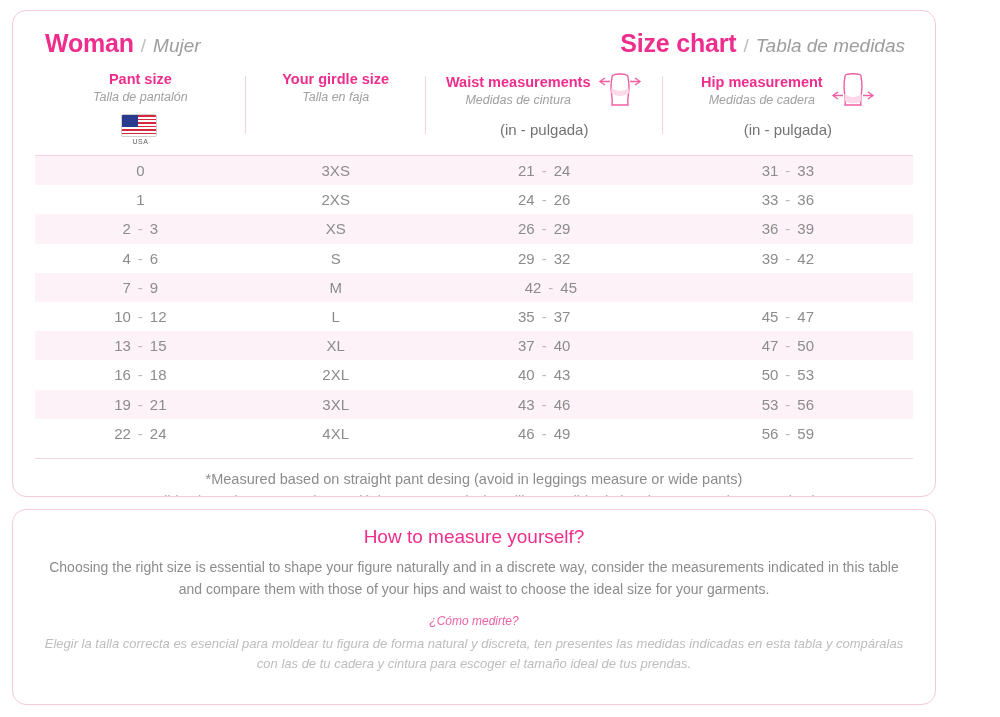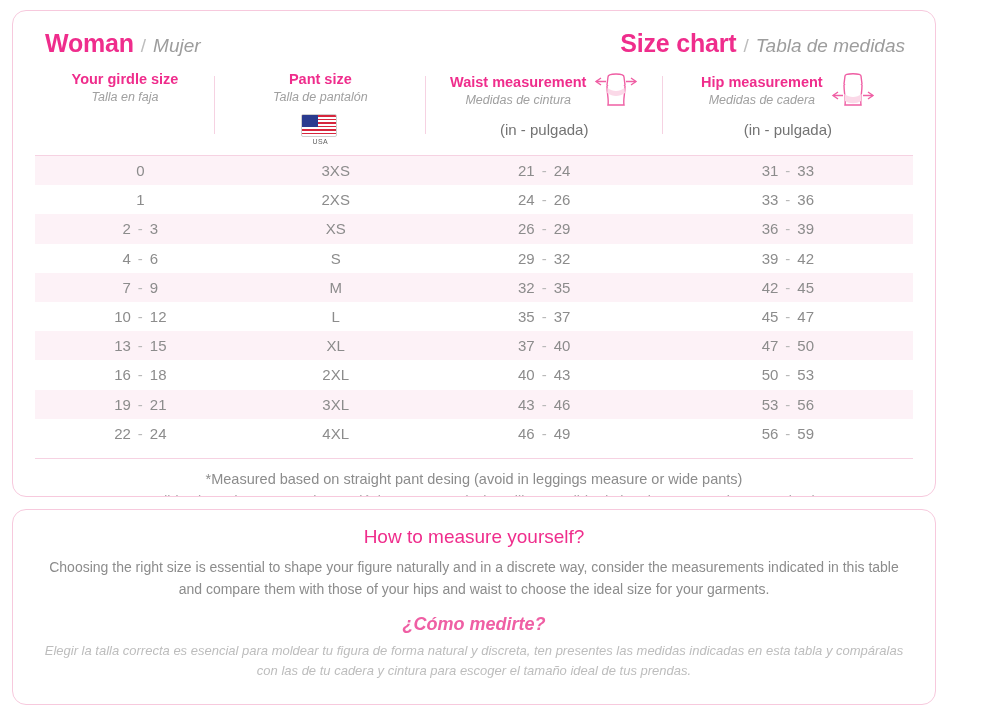--- a/index.html
+++ b/index.html
@@ -190,22 +190,22 @@
   }
   .m-body {
     color: #8c8c8c;
     font-size: 14px;
     line-height: 22px;
     max-width: 900px;
     margin: 0 auto;
   }
   .m-title-es {
     color: #ef5fa4;
-    font-size: 18px;
-    font-weight: bold;
+    font-size: 12px;
+    font-weight: normal;
     font-style: italic;
     margin: 14px 0 6px 0;
   }
   .m-body-es {
     color: #bdbdbd;
     font-size: 13px;
     font-style: italic;
     line-height: 20px;
     max-width: 880px;
     margin: 0 auto;
@@ -225,27 +225,20 @@
         <span class="head-light">Mujer</span>
       </div>
       <div class="head-group">
         <span class="head-strong">Size chart</span>
         <span class="head-slash">/</span>
         <span class="head-light">Tabla de medidas</span>
       </div>
     </div>
 
     <div class="col-head-row">
-
-      <div class="col c2 div-right">
-        <div class="col-texts">
-          <div class="col-title">Your girdle size</div>
-          <div class="col-sub">Talla en faja</div>
-        </div>
-      </div>
 
       <div class="col c1 div-right">
         <div class="col-texts">
           <div class="col-title">Pant size</div>
           <div class="col-sub">Talla de pantalón</div>
         </div>
         <div class="flag-wrap">
           <span class="flag">
             <span class="stripe" style="top:0"></span>
             <span class="stripe" style="top:3.54px"></span>
@@ -253,24 +246,31 @@
             <span class="stripe" style="top:10.62px"></span>
             <span class="stripe" style="top:14.16px"></span>
             <span class="stripe" style="top:17.7px"></span>
             <span class="stripe" style="top:21.2px"></span>
             <span class="canton"></span>
           </span>
           <div class="flag-label">USA</div>
         </div>
       </div>
 
+      <div class="col c2 div-right">
+        <div class="col-texts">
+          <div class="col-title">Your girdle size</div>
+          <div class="col-sub">Talla en faja</div>
+        </div>
+      </div>
+
       <div class="col c3 div-right">
         <div class="col-inner">
           <div class="col-texts">
-            <div class="col-title">Waist measurement</div>
+            <div class="col-title">Waist measurements</div>
             <div class="col-sub">Medidas de cintura</div>
           </div>
           <span>
             <svg class="icon-svg" width="44" height="42" viewBox="0 0 44 42" fill="none">
               <path d="M14 7 C14 3, 30 3, 30 7 L31 15 C31 18, 13 18, 13 15 Z" stroke="#ef5fa4" stroke-width="1.4" fill="#fff"></path>
               <path d="M13 16 C13 24, 15 30, 14 35 L30 35 C29 30, 31 24, 31 16" stroke="#ef5fa4" stroke-width="1.4" fill="#fff"></path>
               <path d="M13.5 18 C19 22, 25 22, 30.5 18 L31 23 C25 27, 19 27, 13.2 23 Z" fill="#fbd9e8"></path>
               <path d="M7 8 L2 11.5 L7 15" stroke="#ef5fa4" stroke-width="1.4" fill="none"></path>
               <path d="M37 8 L42 11.5 L37 15" stroke="#ef5fa4" stroke-width="1.4" fill="none"></path>
               <path d="M2.5 11.5 H12" stroke="#ef5fa4" stroke-width="1.4"></path>
@@ -324,21 +324,20 @@
         </div>
         <div class="row">
           <div class="cell c1"><span class="rng"><span class="v">4</span><span class="dash">-</span><span class="v2">6</span></span></div>
           <div class="cell c2">S</div>
           <div class="cell c3"><span class="rng"><span class="v">29</span><span class="dash">-</span><span class="v2">32</span></span></div>
           <div class="cell c4"><span class="rng"><span class="v">39</span><span class="dash">-</span><span class="v2">42</span></span></div>
         </div>
         <div class="row alt">
           <div class="cell c1"><span class="rng"><span class="v">7</span><span class="dash">-</span><span class="v2">9</span></span></div>
           <div class="cell c2">M</div>
-          <div class="cell c3"><span class="rng"><span class="v">32</span><span class="dash">-</span><span class="v2">35</span></span></div>
           <div class="cell c4"><span class="rng"><span class="v">42</span><span class="dash">-</span><span class="v2">45</span></span></div>
         </div>
         <div class="row">
           <div class="cell c1"><span class="rng"><span class="v">10</span><span class="dash">-</span><span class="v2">12</span></span></div>
           <div class="cell c2">L</div>
           <div class="cell c3"><span class="rng"><span class="v">35</span><span class="dash">-</span><span class="v2">37</span></span></div>
           <div class="cell c4"><span class="rng"><span class="v">45</span><span class="dash">-</span><span class="v2">47</span></span></div>
         </div>
         <div class="row alt">
           <div class="cell c1"><span class="rng"><span class="v">13</span><span class="dash">-</span><span class="v2">15</span></span></div>

